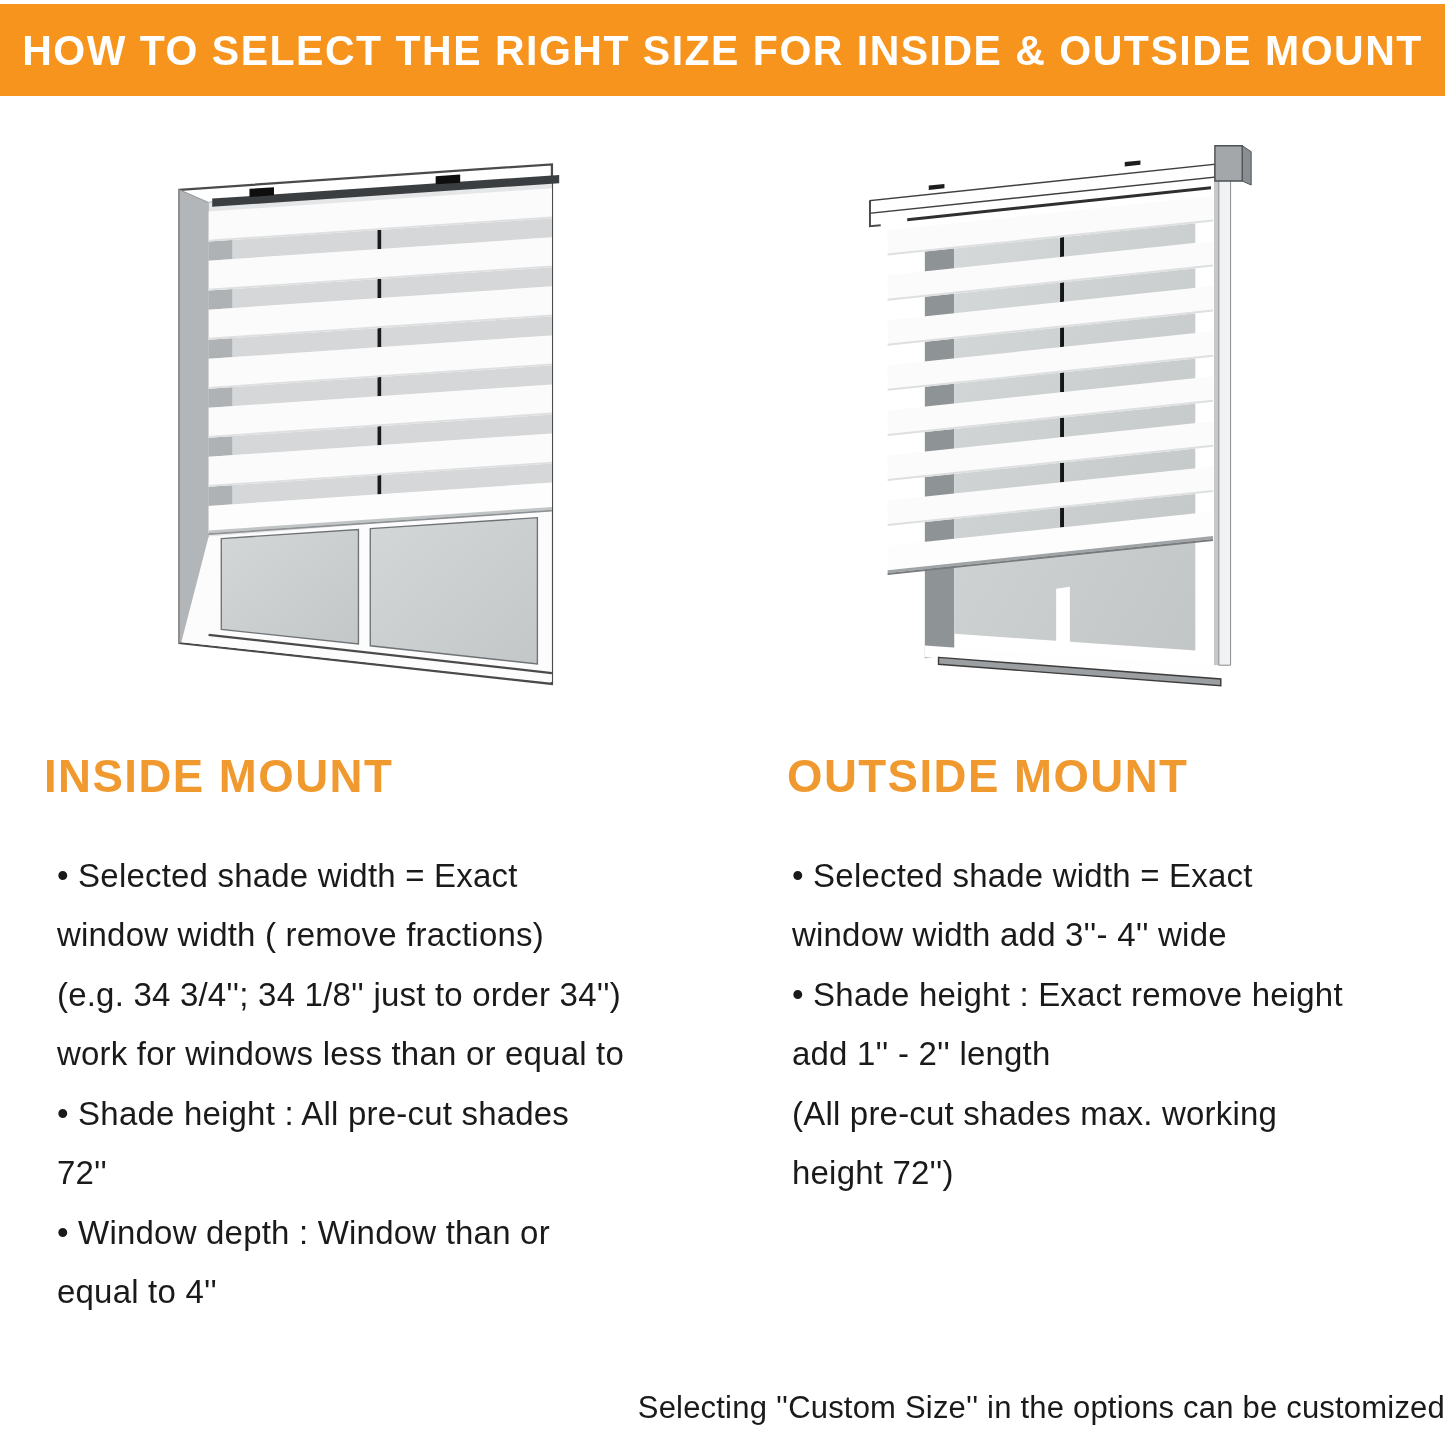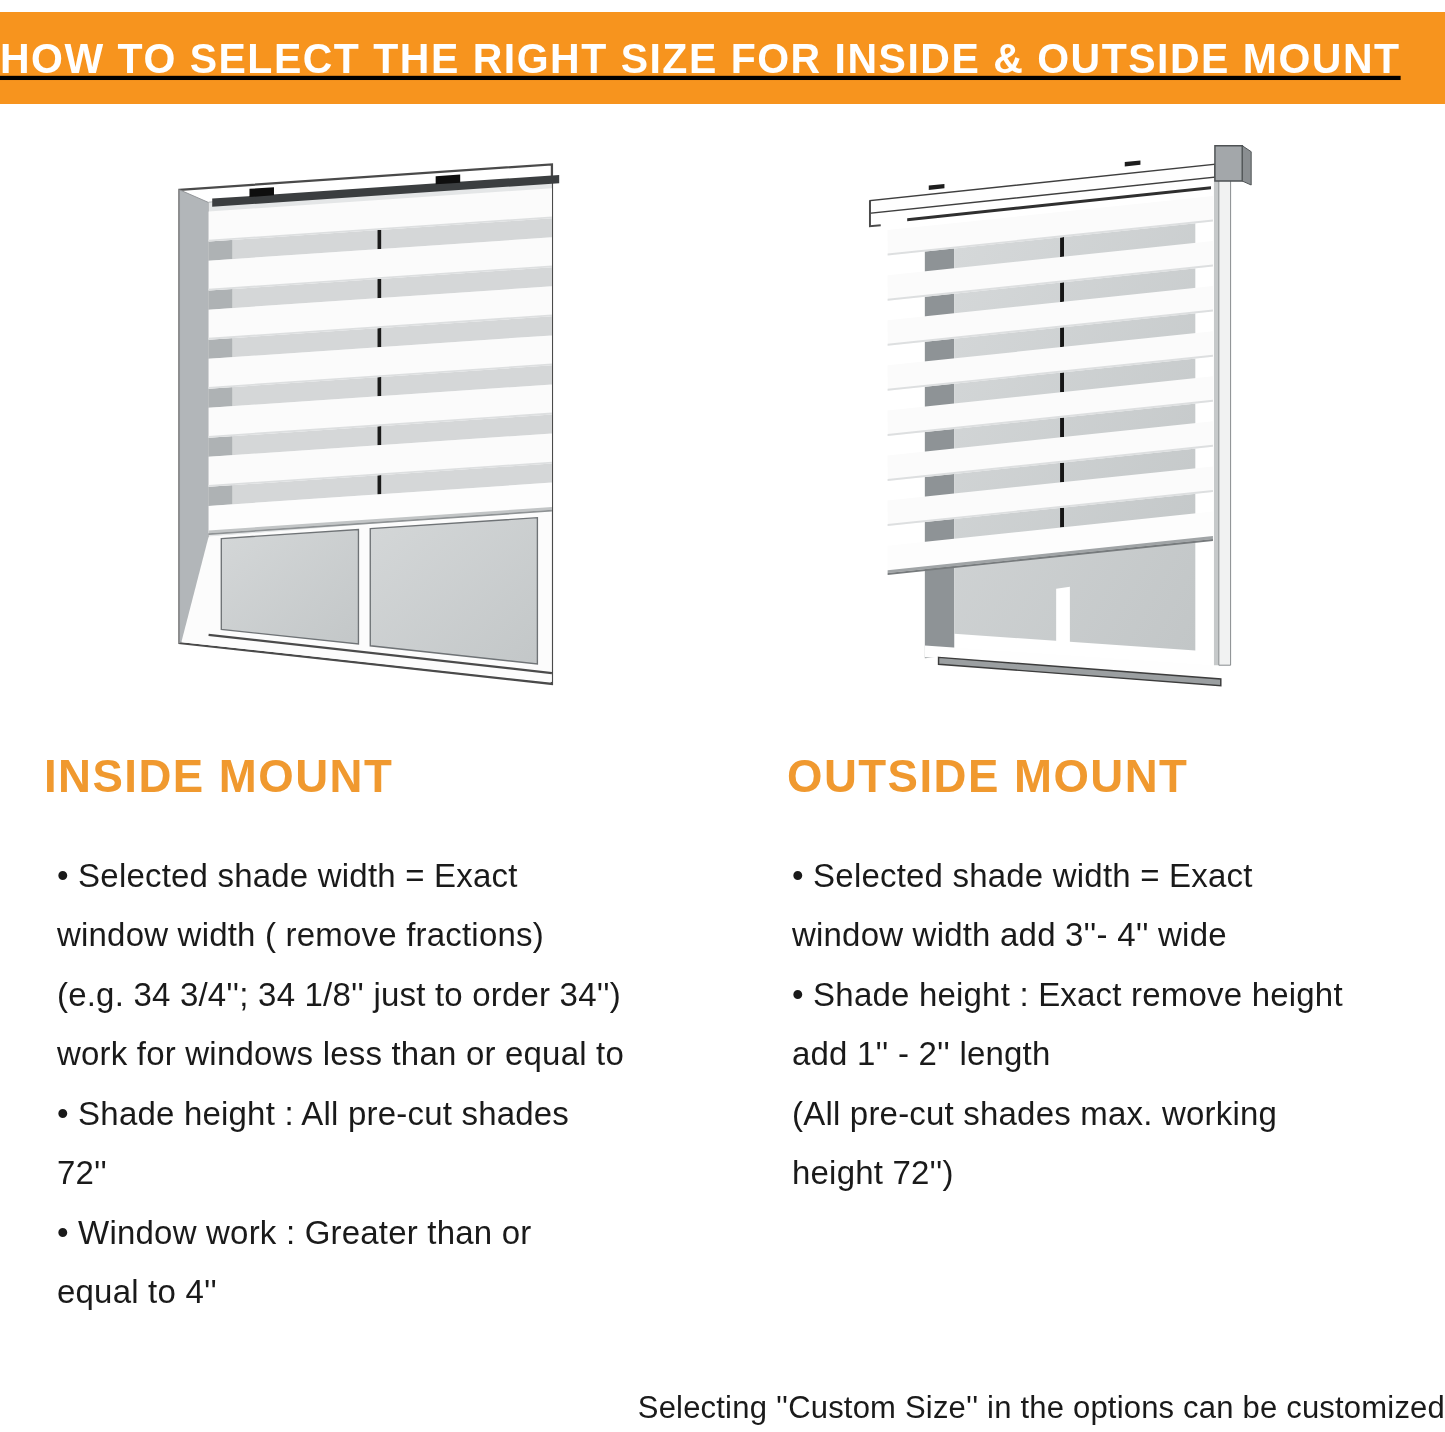--- a/index.html
+++ b/index.html
@@ -1,22 +1,22 @@
 <!DOCTYPE html>
 <html><head>
 <meta charset="utf-8">
 <style>
   html,body{margin:0;padding:0;}
   body{
     width:1445px;height:1432px;position:relative;background:#ffffff;
     font-family:"Liberation Sans", sans-serif;overflow:hidden;
   }
   .banner{
-    position:absolute;left:0;top:12px;width:1445px;height:92px;
-    background:#F7941E;display:flex;align-items:center;justify-content:flex-start;text-decoration:underline;
+    position:absolute;left:0;top:4px;width:1445px;height:92px;
+    background:#F7941E;display:flex;align-items:center;justify-content:center;
   }
   .banner-title{
     color:#ffffff;font-weight:bold;font-size:41px;letter-spacing:1.5px;
     white-space:nowrap;transform:scaleY(1.05);
   }
   .figure{position:absolute;}
   .fig-inside{left:163px;top:148px;width:400px;height:545px;}
   .fig-outside{left:868px;top:136px;width:392px;height:588px;}
   .section-heading{
     position:absolute;top:748px;font-size:47px;font-weight:bold;
@@ -189,21 +189,21 @@
 <div class="section-heading h-inside">INSIDE MOUNT</div>
 <div class="section-heading h-outside">OUTSIDE MOUNT</div>
 
 <div class="bullet-col col-inside">
   <div class="line">•  Selected shade width = Exact</div>
   <div class="line">window width ( remove fractions)</div>
   <div class="line">(e.g. 34 3/4''; 34 1/8'' just to order 34'')</div>
   <div class="line">work for windows less than or equal to</div>
   <div class="line">•  Shade height : All pre-cut shades</div>
   <div class="line">72''</div>
-  <div class="line">•  Window work : Greater than or</div>
+  <div class="line">•  Window depth : Window than or</div>
   <div class="line">equal to 4''</div>
 </div>
 
 <div class="bullet-col col-outside">
   <div class="line">•  Selected shade width = Exact</div>
   <div class="line">window width add 3''- 4'' wide</div>
   <div class="line">•  Shade height : Exact remove height</div>
   <div class="line">add 1'' - 2'' length</div>
   <div class="line">(All pre-cut shades max. working</div>
   <div class="line">height 72'')</div>

